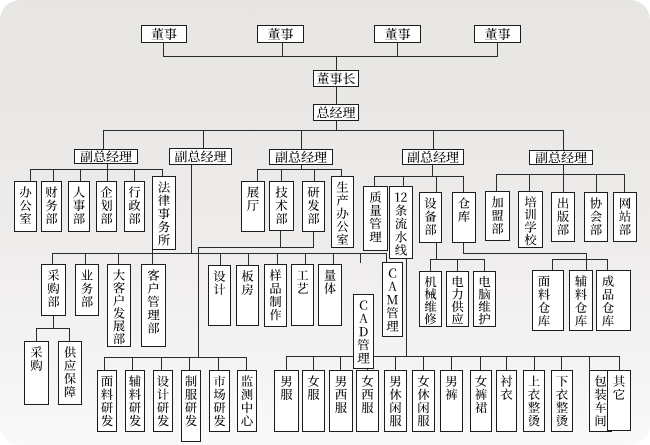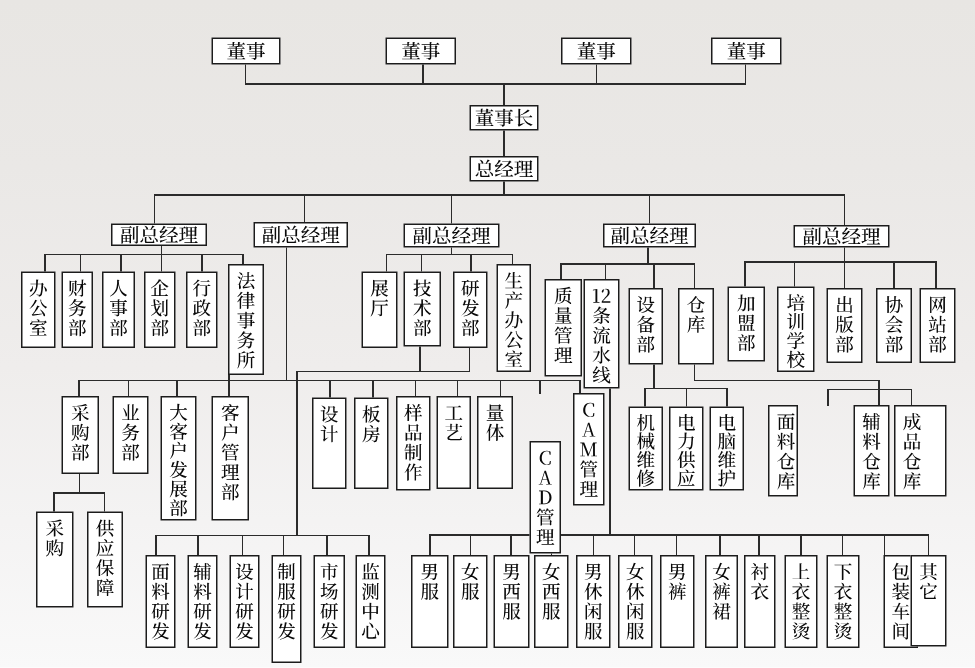--- a/index.html
+++ b/index.html
@@ -1,18 +1,18 @@
 <!DOCTYPE html>
 <html><head>
 <meta charset="utf-8">
 <style>
   html,body{margin:0;padding:0;}
   body{font-family:"DejaVu Sans",sans-serif;}
   #canvas{position:relative;width:650px;height:445px;overflow:hidden;
-    background:linear-gradient(180deg,#e8e6e3 0%,#eae8e6 25%,#efedec 55%,#f4f3f3 78%,#f9f9f9 100%);}
+    background:linear-gradient(180deg,#e8e6e3 0%,#eae8e6 25%,#efedec 55%,#f4f3f3 78%,#f9f9f9 100%);border-radius:20px;}
   #connector-layer{position:absolute;left:0;top:0;}
   .node{position:absolute;box-sizing:border-box;background:#ffffff;border:1px solid #1c1c1c;}
   .node svg{position:absolute;left:0;top:0;display:block;}
   .label{position:absolute;left:0;top:0;width:100%;height:100%;overflow:hidden;
     color:transparent;font-size:9px;line-height:10px;user-select:none;pointer-events:none;}
 </style>
 </head>
 <body>
 
 <div id="canvas">
@@ -492,21 +492,21 @@
       </div>
       <div class="node" style="left: 472.5px; top: 270.5px; width: 23px; height: 56px;">
         <svg width="21" height="54">
           <path d="m44 4q0 0-1 1q-1 1-2 1v59q0 1 1 2q1 1 4 1h11q4 0 6 0q3 0 4 0q1 0 2-1q0 0 1 0q0-2 1-5q1-3 2-7h1v12q2 0 3 1q1 1 1 2q0 1-2 3q-2 1-6 1q-5 0-13 0h-11q-4 0-7 0q-3-1-4-3q-1-2-1-5v-63zm19 30v2h-50v-2zm0 16v2h-50v-2zm-4-34l4-3l7 5q0 1-1 1q-1 1-2 1v35q0 1-1 1q-1 1-2 1q-2 0-3 0h-1v-41zm-43 40q0 1-1 1q0 1-2 1q-1 1-2 1h-1v-43v-3l7 3h47v3h-48z" transform="translate(4.30,3.49) scale(0.155)" fill="#0a0a0a"></path>
           <path d="m21 7l3-3l7 5q0 1-1 1q-1 0-2 1v57q0 3-1 4q0 2-2 3q-1 1-5 1q0-1 0-2q-1-1-1-2q-1-1-2-1q-2-1-4-1v-1q0 0 1 0q1 0 2 0q2 0 3 0q1 0 2 0q0 0 1 0q0-1 0-1v-61zm4 37v2h-14v-2zm0-19v3h-14v-3zm0-18v3h-14v-3zm-17 0v-2l7 2h-1v27q0 5-1 11q0 5-1 11q-1 6-2 11q-2 5-6 10l-1-1q2-6 3-13q1-7 2-14q0-8 0-15v-27zm34 20q0 1-1 1q0 1-2 1v3h-5v-5v-1zm-4 2l1 1v41h1l-2 4l-7-5q1 0 2-1q1-1 2-1l-1 2v-41zm7-26q5 1 7 3q2 1 3 3q1 2 1 3q0 2-1 3q-1 1-2 1q-1 0-3-1q0-2-1-4q-1-2-2-4q-1-2-3-3zm25 9q0 0 2 1q1 1 2 2q2 2 3 3q0 1-2 1h-44v-2h36zm0 57v2h-33v-2zm-4-45q-1 1-1 1q-1 1-3 0q-1 5-3 10q-2 5-5 10q-2 5-6 10q-3 5-8 9l-1-1q4-5 7-10q3-5 5-10q2-6 4-11q1-6 2-10zm-24 1q7 6 11 11q4 6 7 10q2 5 3 8q1 3 0 6q0 2-2 2q-1 1-3-1q0-4-2-9q-2-4-4-9q-3-5-5-9q-3-4-6-8zm34 3q-1 1-1 1q-1 1-2 1v44q0 1-1 1q-1 1-2 1q-1 0-2 0h-1v-49z" transform="translate(4.30,15.86) scale(0.155)" fill="#0a0a0a"></path>
           <path d="m50 2q4 2 7 4q2 2 3 4q1 2 1 3q0 2-1 3q-1 1-3 1q-1 0-2-1q0-3-1-5q-1-2-2-4q-2-3-3-4zm-2 4q0 1-1 1q0 0-2 0q-2 5-4 11q-3 6-7 11q-4 6-8 10l-1-1q2-3 4-8q3-5 4-9q2-5 3-10q2-4 3-8zm-8 69q0 0-1 1q-1 1-4 1h-1v-55l3-5l4 2h-1zm18-56v51h-6v-51zm13 44q0 0 1 1q0 0 1 1q1 1 3 2q1 1 2 2q0 2-2 2h-39v-3h30zm-3-17q0 0 0 1q1 0 2 1q1 1 2 2q2 1 3 2q-1 1-3 1h-34v-2h26zm0-16q0 0 0 1q1 0 2 1q1 1 2 2q2 1 3 2q-1 1-3 1h-34v-2h26zm2-16q0 0 1 0q0 1 2 2q1 1 2 2q1 1 2 2q0 1-2 1h-38v-2h29zm-37 8q-1 0-2 0q-1 1-3 0l2-1q-1 3-4 7q-3 3-6 7q-3 4-6 7q-4 4-7 6v-1h3q0 3-1 5q-1 2-2 2l-3-8q0 0 1 0q1 0 1-1q2-2 5-5q3-4 5-8q3-4 5-8q2-4 3-7zm-8-15q0 1-1 1q-1 0-3 0l2-1q-2 3-4 7q-3 4-6 8q-3 3-6 6v-1h3q0 3-1 5q-1 1-2 2l-4-8q0 0 1 0q1-1 2-1q1-2 3-4q1-3 3-6q1-4 3-7q1-3 1-5zm-21 57q3-1 7-2q4-1 9-2q6-2 11-3v1q-3 2-9 5q-5 3-12 7q-1 2-2 2zm1-18q2 0 6 0q4-1 9-1q5-1 10-2v2q-4 1-10 3q-6 3-13 5zm0-20q1 0 5 0q3 0 7 0q4 0 8-1v1q-3 2-8 3q-4 2-10 4z" transform="translate(4.30,28.24) scale(0.155)" fill="#0a0a0a"></path>
           <path d="m48 2q5 1 7 3q3 2 4 4q1 2 1 3q0 2-1 3q-1 1-2 1q-1 0-3-1q0-2-1-4q-1-3-2-5q-2-2-3-3zm19 15l3-3l7 5q0 1-1 1q-1 0-2 1v22q0 0-1 1q-1 0-2 0q-1 1-2 1h-1v-28zm3 20v3h-30v-3zm0-20v3h-30v-3zm-34-1v-2l7 3h-1v16q0 4 0 8q-1 5-2 10q0 4-2 9q-2 5-6 9q-3 4-8 8l-1-1q4-5 7-10q2-5 4-11q1-6 1-11q1-6 1-11v-16zm-33 28q3 0 7-2q5-1 11-3q6-2 12-4v1q-4 2-10 6q-7 4-15 8q0 1-2 2zm21-40q0 0-1 1q0 1-2 1v61q0 3 0 5q-1 2-3 3q-2 1-6 1q0-1-1-2q0-2-1-2q-1-1-3-2q-1-1-4-1v-1q0 0 1 0q2 0 3 0q2 0 4 0q1 0 2 0q1 0 2 0q0 0 0-1v-64zm3 12q0 0 1 1q2 1 3 2q1 2 3 3q-1 1-2 1h-28l-1-2h21z" transform="translate(4.30,40.61) scale(0.155)" fill="#0a0a0a"></path>
         </svg>
         <span class="label">电脑维护</span>
       </div>
-      <div class="node" style="left: 512px; top: 269.5px; width: 20px; height: 61px;">
+      <div class="node" style="left: 532px; top: 269.5px; width: 32px; height: 61px;">
         <svg width="22" height="59">
           <path d="m3 9h61l5-5q0 0 1 0q0 1 2 2q1 1 2 2q2 1 3 2q0 1-1 1q0 1-1 1h-71zm6 14v-3l7 3h48l3-4l7 6q0 0-1 1q-1 0-2 0v48q0 0-2 1q-1 1-4 1h-1v-50h-49v48q0 1-1 1q-2 1-4 1h-1zm21 15h19v2h-19zm0 15h19v2h-19zm-17 15h53v2h-53zm22-59h10q-2 3-4 6q-1 3-3 5q-2 3-4 5h-1q0-2 0-5q1-3 1-6q1-2 1-5zm-8 15h6v45h-6zm19 0h7v45h-7z" transform="translate(4.80,3.90) scale(0.155)" fill="#0a0a0a"></path>
           <path d="m60 3l9 1q0 1 0 1q-1 1-2 1v68q0 0-1 1q-1 1-2 1q-1 0-2 0h-2zm-57 30h26l4-5q0 0 1 1q1 1 3 3q2 1 3 2q0 2-2 2h-35zm13 0h7v2q-3 8-7 16q-5 7-12 13l-1-1q3-4 6-9q2-5 4-10q2-5 3-11zm15-24l9 3q0 1-1 1q-1 1-2 1q-2 3-4 7q-3 4-5 7l-1-1q0-2 1-5q1-3 2-6q1-4 1-7zm-13-6l9 1q0 1-1 1q0 1-2 1v68q0 1-1 1q0 1-1 1q-1 0-3 0h-1zm6 38q5 1 8 3q3 1 4 3q2 2 2 4q0 2 0 3q-1 1-2 1q-2 0-3-1q-1-2-2-4q-2-3-4-5q-2-2-4-4zm-19-31q4 2 6 4q2 3 2 5q1 3 1 4q0 2-1 3q-1 1-2 1q-1 0-3-1q0-3 0-6q-1-3-2-5q-1-3-2-5zm35 19q5 1 8 2q3 2 5 4q2 1 2 3q0 2-1 3q0 1-1 1q-2 1-3 0q-1-3-3-5q-1-2-3-4q-2-2-4-3zm2-19q5 1 8 3q3 1 4 3q2 2 2 4q0 1-1 2q0 2-2 2q-1 0-2-1q-1-2-2-4q-2-3-4-5q-2-2-4-3zm-5 47l31-7l3-6q0 0 2 0q1 1 2 2q2 2 4 3q0 0-1 1q0 0-1 0l-39 9z" transform="translate(4.80,17.10) scale(0.155)" fill="#0a0a0a"></path>
           <path d="m42 7q4 6 9 11q6 5 13 8q7 4 14 5v1q-2 1-4 2q-1 2-2 4q-7-3-13-7q-6-5-10-10q-5-6-8-14zm4 0q0 0-1 0q0 1-2 0q-4 6-10 13q-6 6-13 12q-8 5-17 9l-1-1q6-3 11-8q5-4 10-9q4-5 8-11q4-5 6-9zm-26 23v0l7 3h-1v32q0 1 1 2q0 0 2 1q1 0 3 0h16q4 0 8 0q3 0 5 0q1 0 2-1q0 0 1-1q0-1 1-4q1-3 2-7h1v12q2 0 3 1q1 1 1 2q0 1-1 2q-1 1-4 1q-2 1-7 1q-5 0-13 0h-15q-5 0-7-1q-3 0-4-2q-1-1-1-4v-34zm31 3l4-3l6 5q0 1-1 1q-1 0-2 0q0 7 0 11q-1 4-1 7q-1 3-3 4q-1 1-3 1q-2 1-5 1q0-1 0-2q0-1-1-2q-1-1-3-1q-1-1-3-1v-2q1 1 3 1q2 0 3 0q2 0 3 0q1 0 2-1q1-1 1-5q1-5 1-14zm4 0v2h-31v-2z" transform="translate(4.80,30.30) scale(0.155)" fill="#0a0a0a"></path>
           <path d="m69 51q0 0 1 1q1 0 2 1q1 1 3 2q1 1 2 2q0 2-2 2h-56l-1-3h47zm-18 24q0 0-1 1q-2 0-4 0h-1v-32h6zm3-44q0 1-1 1q0 1-2 1v11q0 0-1 0q-2 0-3 0h-2v-14zm10 7q0 0 1 0q1 1 2 2q1 1 2 2q1 1 2 2q0 1-2 1h-40l-1-2h32zm2-18q0 0 1 1q1 1 2 1q1 1 3 2q1 2 2 3q0 0-1 0q0 1-1 1h-52v-3h42zm-21-2q0 1-1 2q-1 0-3 0l2-2q-1 3-3 6q-1 3-3 7q-2 4-4 8q-1 4-3 6h1l-3 3l-6-5q1-1 2-1q2-1 3-1l-3 3q1-3 3-6q2-4 4-8q2-4 3-8q2-4 3-7zm-8-16q4 1 7 2q2 1 3 2q2 1 2 3q0 1-1 2q-1 1-2 1q-1 1-3 0q-1-2-3-5q-2-3-4-4zm-26 10v-2l7 3h-1v22q0 5 0 10q-1 6-2 11q-1 6-4 11q-3 5-7 9h-1q3-6 5-13q2-7 2-14q1-7 1-14v-22zm59-5q0 0 1 1q0 0 2 1q1 1 2 3q1 1 3 2q-1 1-3 1h-61v-2h52z" transform="translate(4.80,43.50) scale(0.155)" fill="#0a0a0a"></path>
         </svg>
         <span class="label">面料仓库</span>
       </div>
       <div class="node" style="left: 568.5px; top: 269.5px; width: 24px; height: 61px;">
         <svg width="22" height="59">

